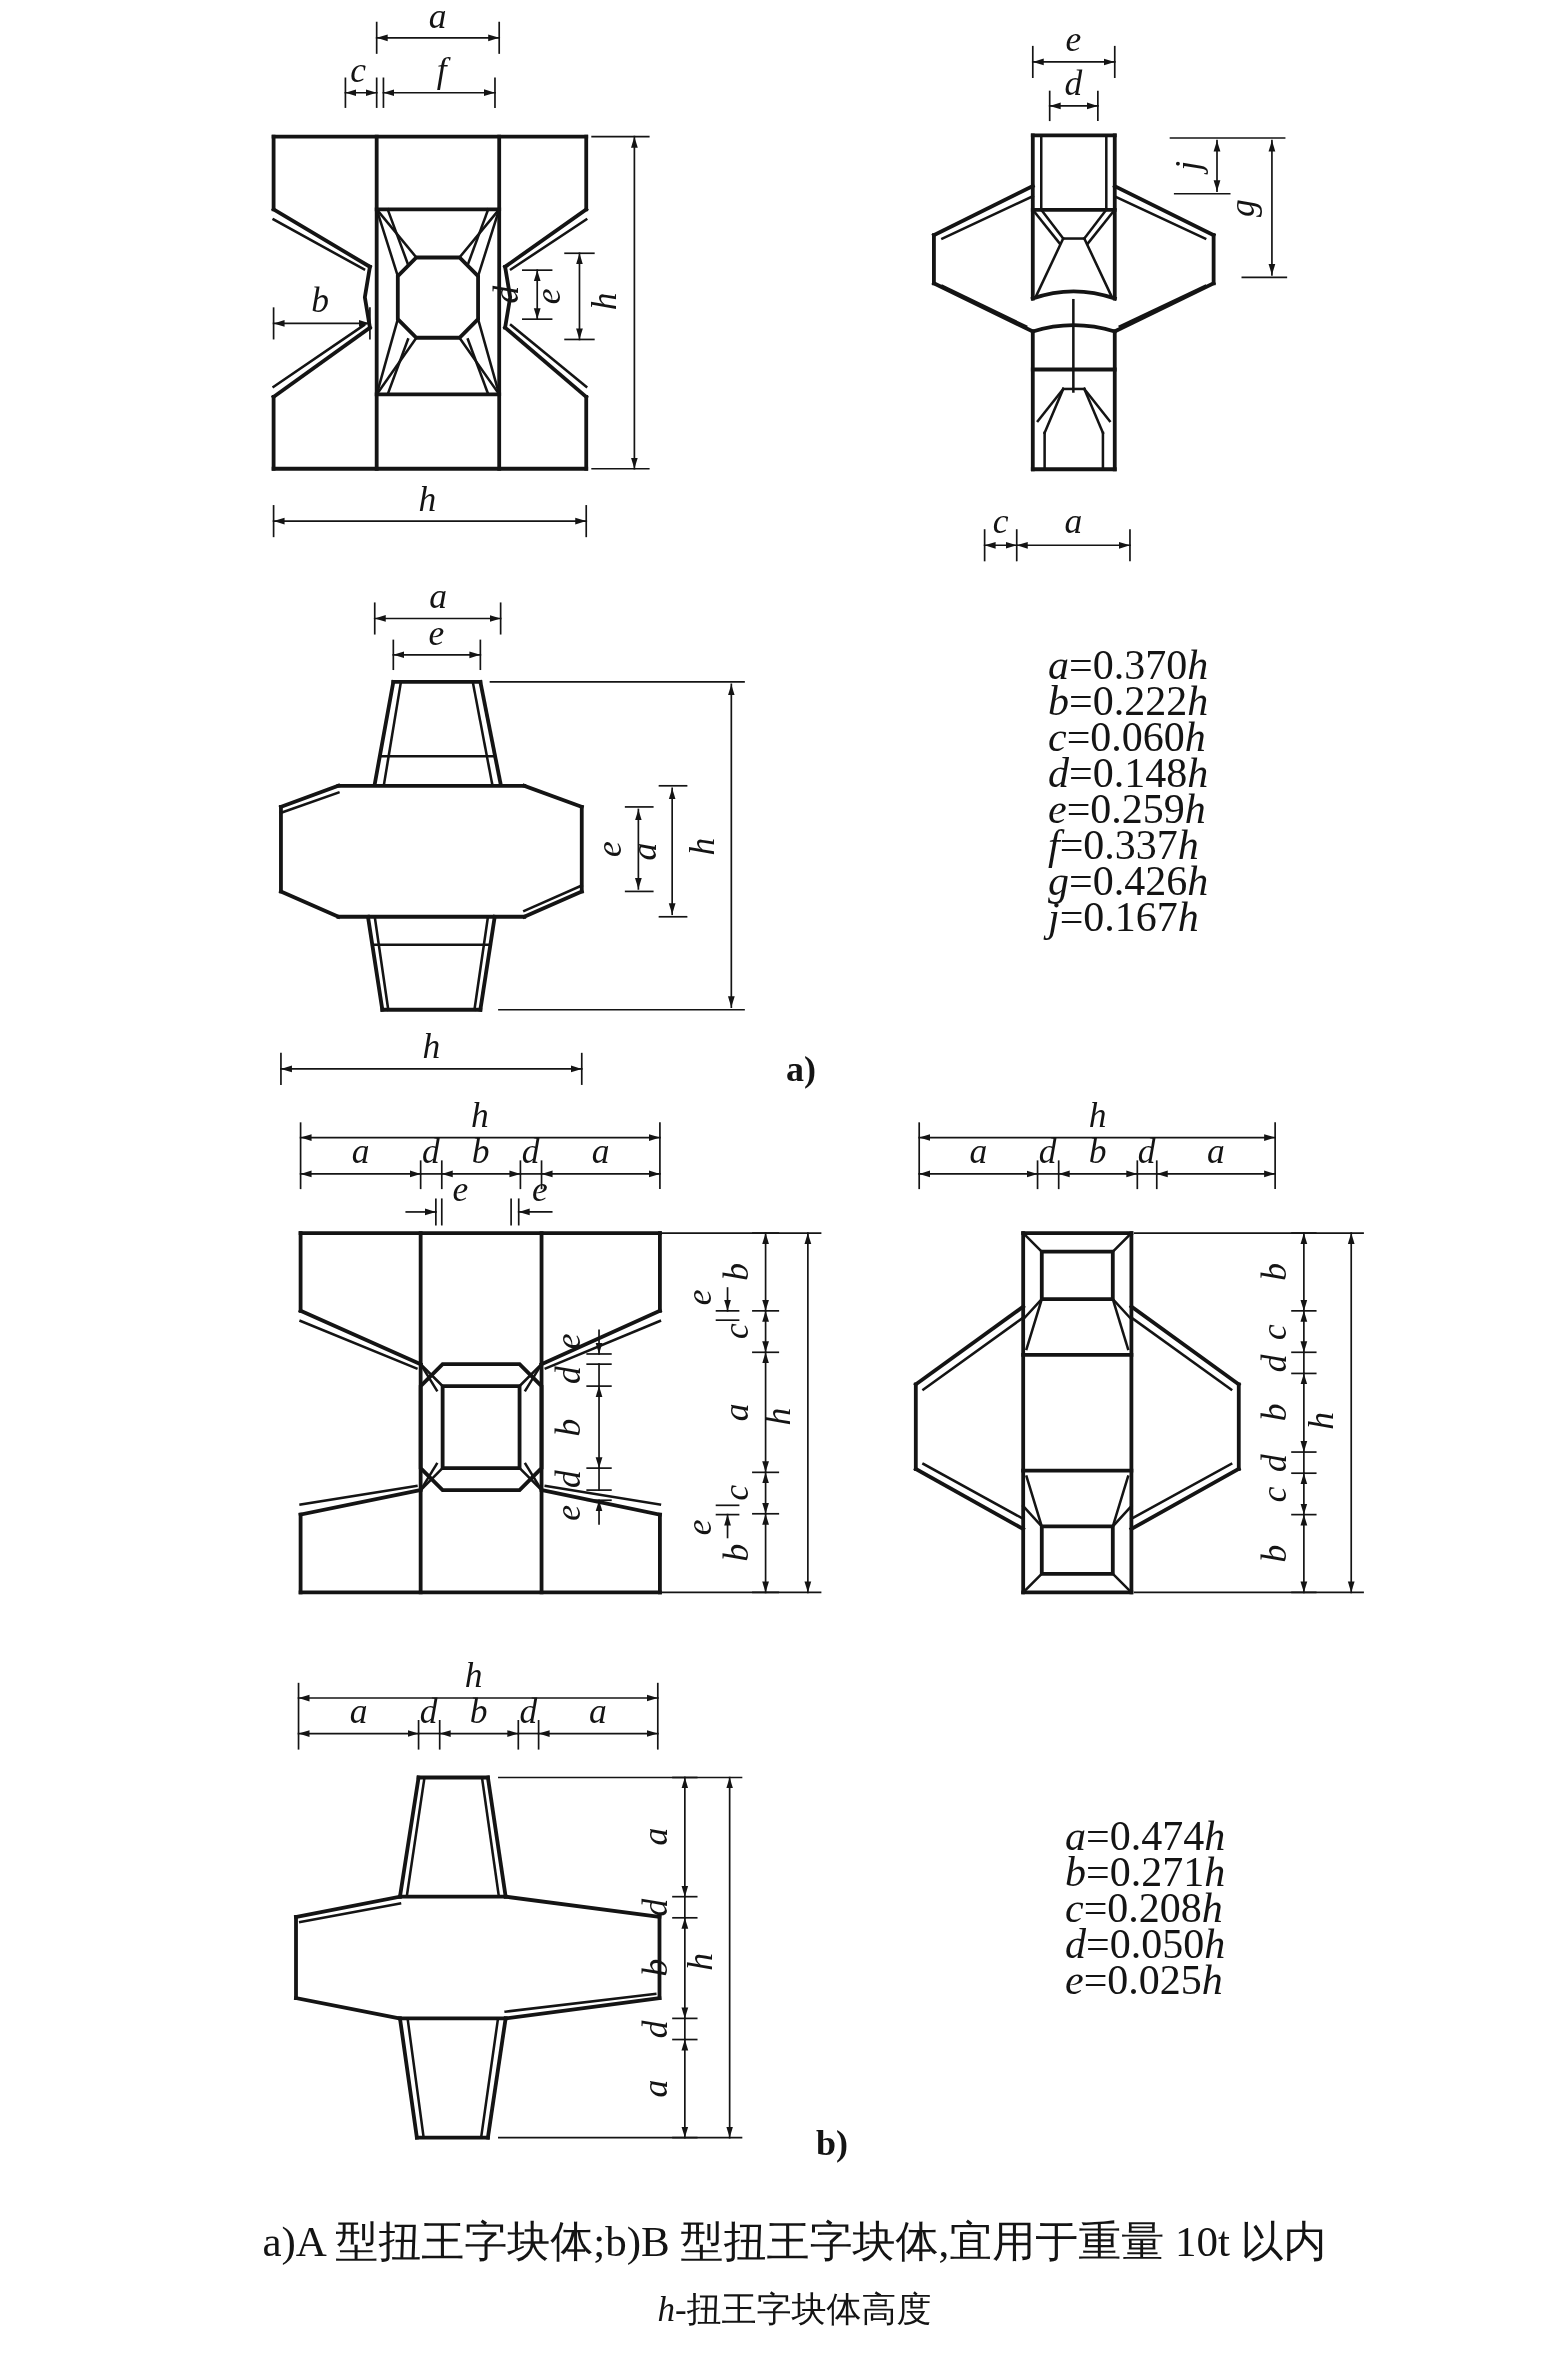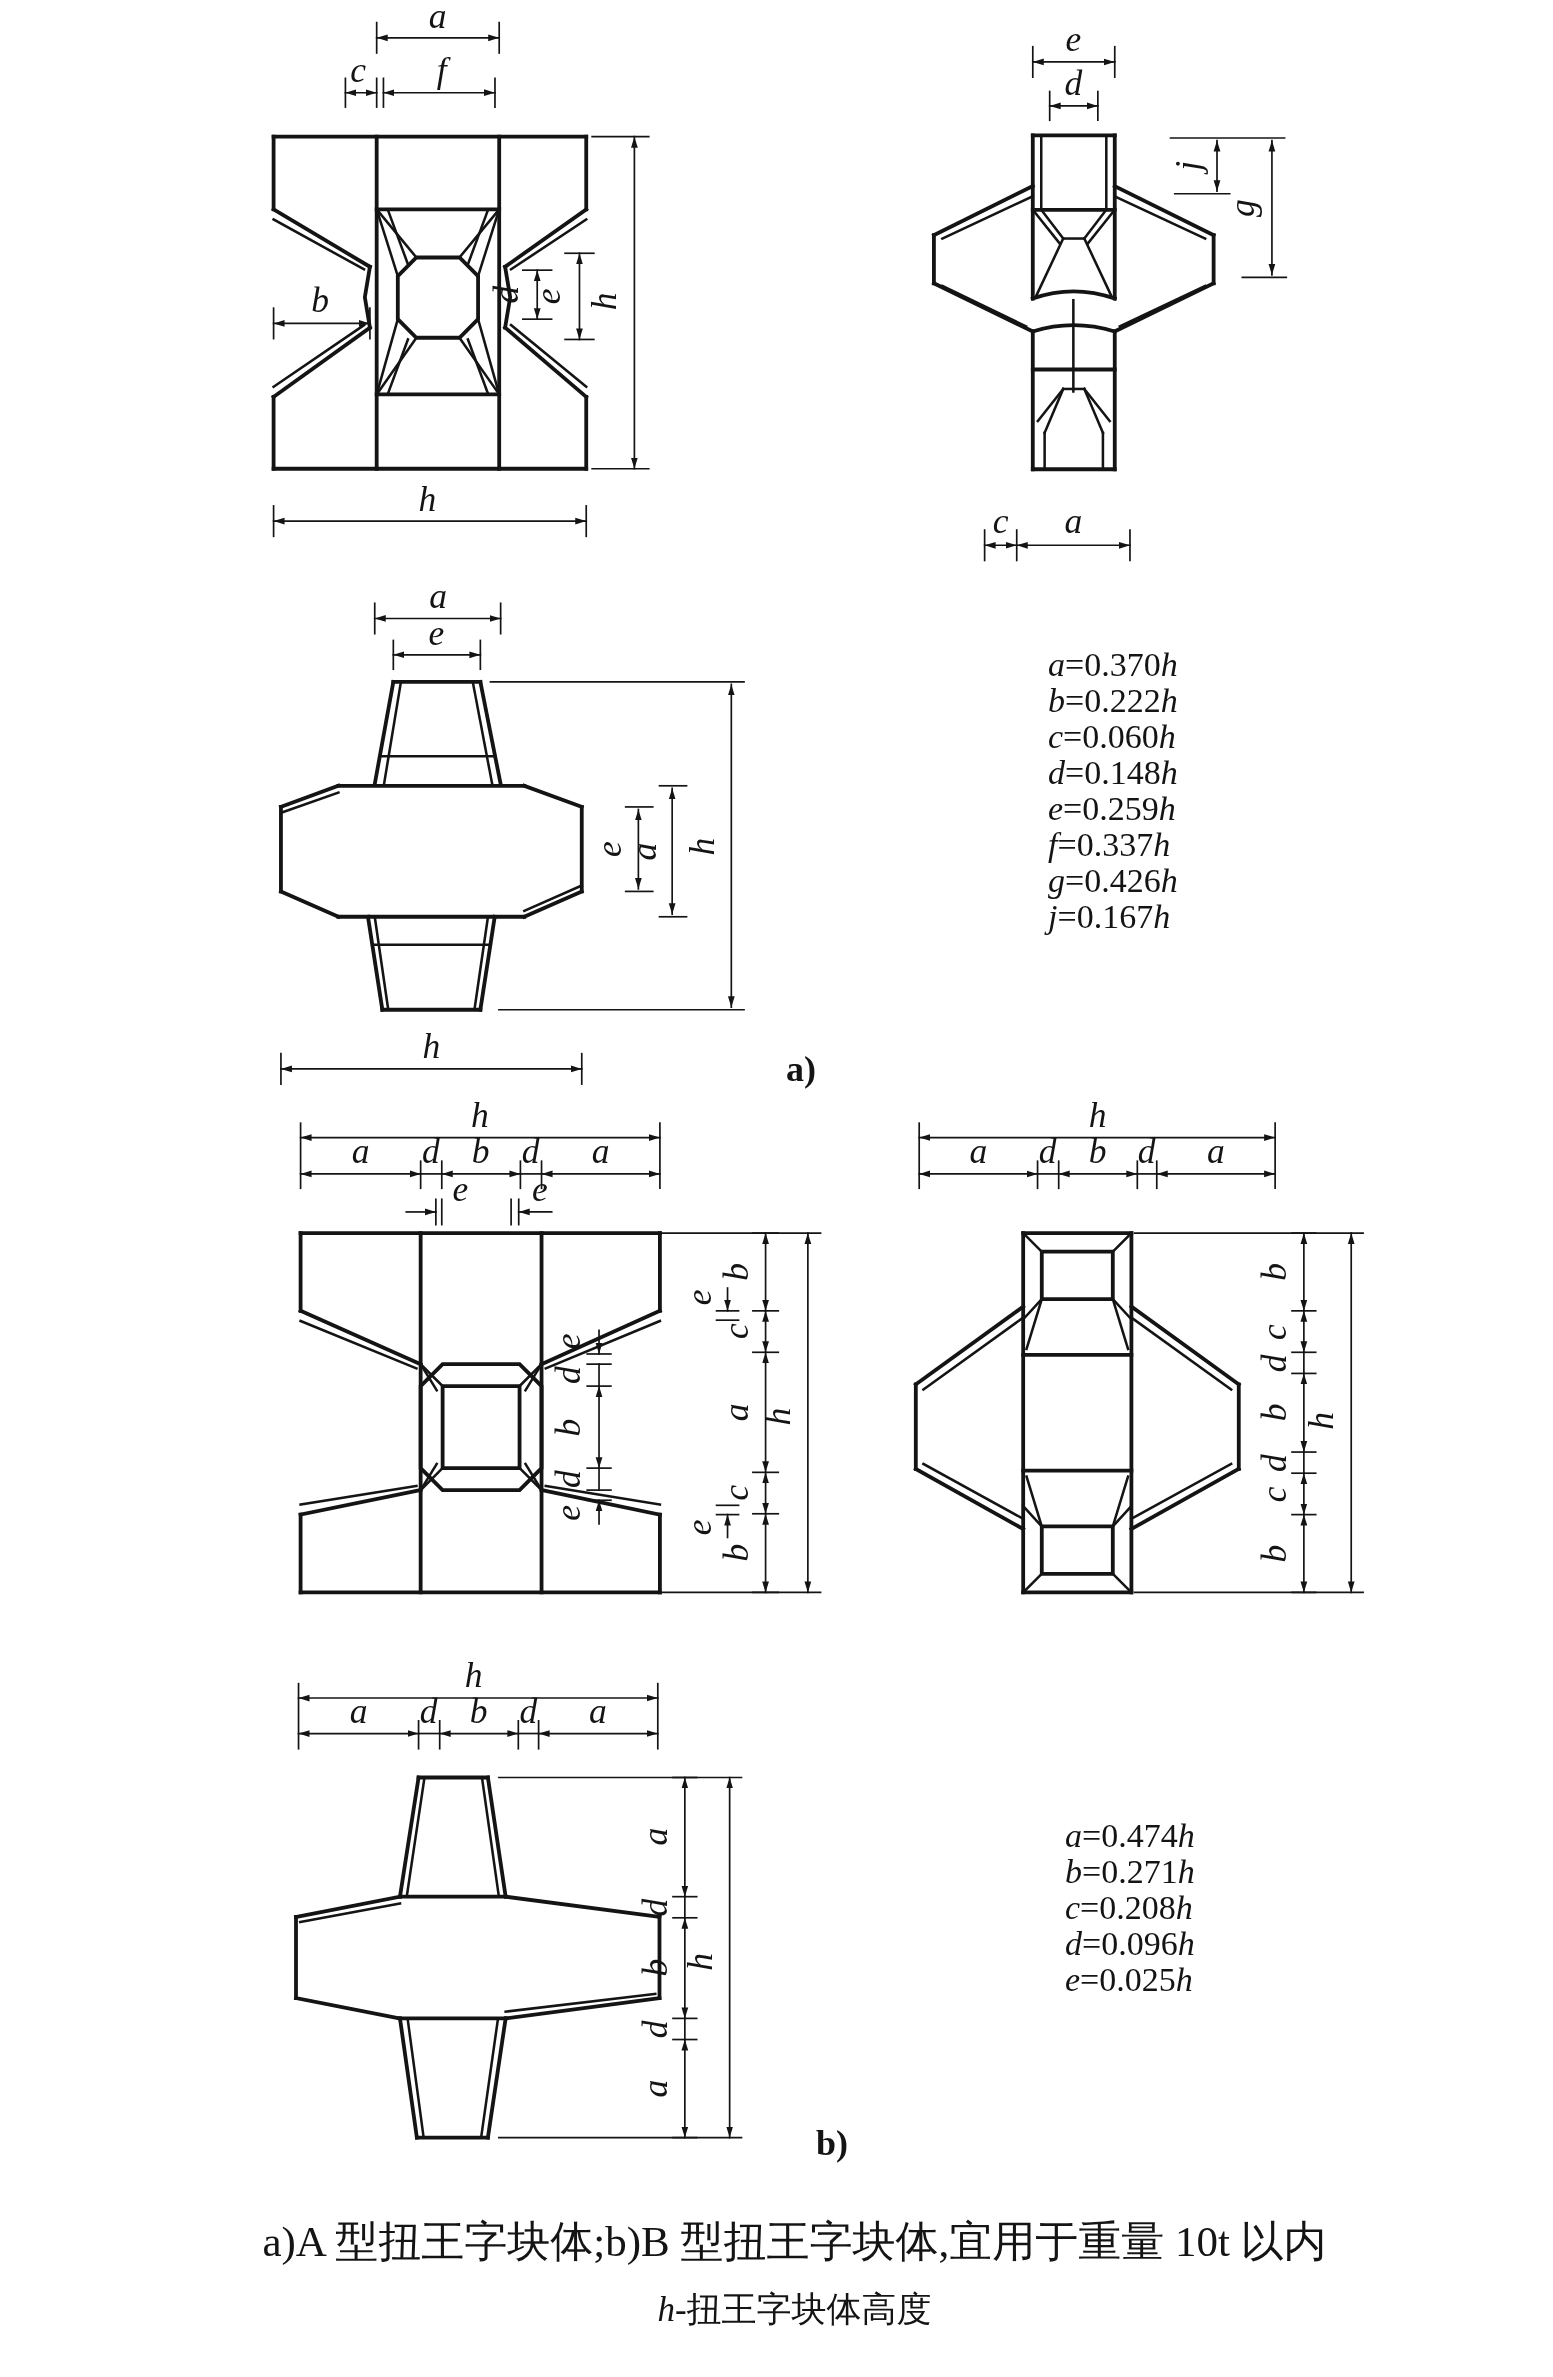--- a/index.html
+++ b/index.html
@@ -10,21 +10,21 @@
   }
   .fig{position:absolute;}
   svg line, svg path, svg polyline{stroke:#141414;fill:none;stroke-linecap:square;}
   .ol{stroke-width:4.5;}
   .ol2{stroke-width:3;}
   .dim{stroke-width:2;}
   .tick{stroke-width:2;}
   marker path{fill:#141414;stroke:none;}
   text.lbl{font-family:"Liberation Serif","DejaVu Serif",serif;font-style:italic;
            font-size:42px;fill:#141414;text-anchor:middle;}
-  .formulas{position:absolute;font-size:34px;line-height:36px;color:#141414;}
+  .formulas{position:absolute;font-size:42px;line-height:36px;color:#141414;}
   .frow i{font-style:italic;}
   .seclabel{position:absolute;font-size:36px;font-weight:bold;color:#141414;}
   .caption{position:absolute;left:101px;width:1387px;text-align:center;color:#141414;}
   .caption .l1{font-size:37px;margin-bottom:17px;}
   .caption .l2{font-size:43px;margin-bottom:15px;}
   .caption .l3{font-size:35px;}
   .caption i{font-style:italic;}
 </style>
 </head>
 <body>
@@ -517,21 +517,21 @@
     <text class="lbl" transform="rotate(-90 532 370)" x="532" y="370">h</text>
   </g>
 </svg>
 
 <div class="seclabel" style="left:816px;top:2122px">b)</div>
 
 <div class="formulas" style="left:1065px;top:1818px">
   <div class="frow"><i>a</i><span>=</span><span>0.474</span><i>h</i></div>
   <div class="frow"><i>b</i><span>=</span><span>0.271</span><i>h</i></div>
   <div class="frow"><i>c</i><span>=</span><span>0.208</span><i>h</i></div>
-  <div class="frow"><i>d</i><span>=</span><span>0.096</span><i>h</i></div>
+  <div class="frow"><i>d</i><span>=</span><span>0.050</span><i>h</i></div>
   <div class="frow"><i>e</i><span>=</span><span>0.025</span><i>h</i></div>
 </div>
 
 <div class="caption" style="top:2213px">
   <div class="l2">a)A 型扭王字块体;b)B 型扭王字块体,宜用于重量 10t 以内</div>
   <div class="l3"><i>h</i><span>-扭王字块体高度</span></div>
 </div>
 
 
 </body></html>

